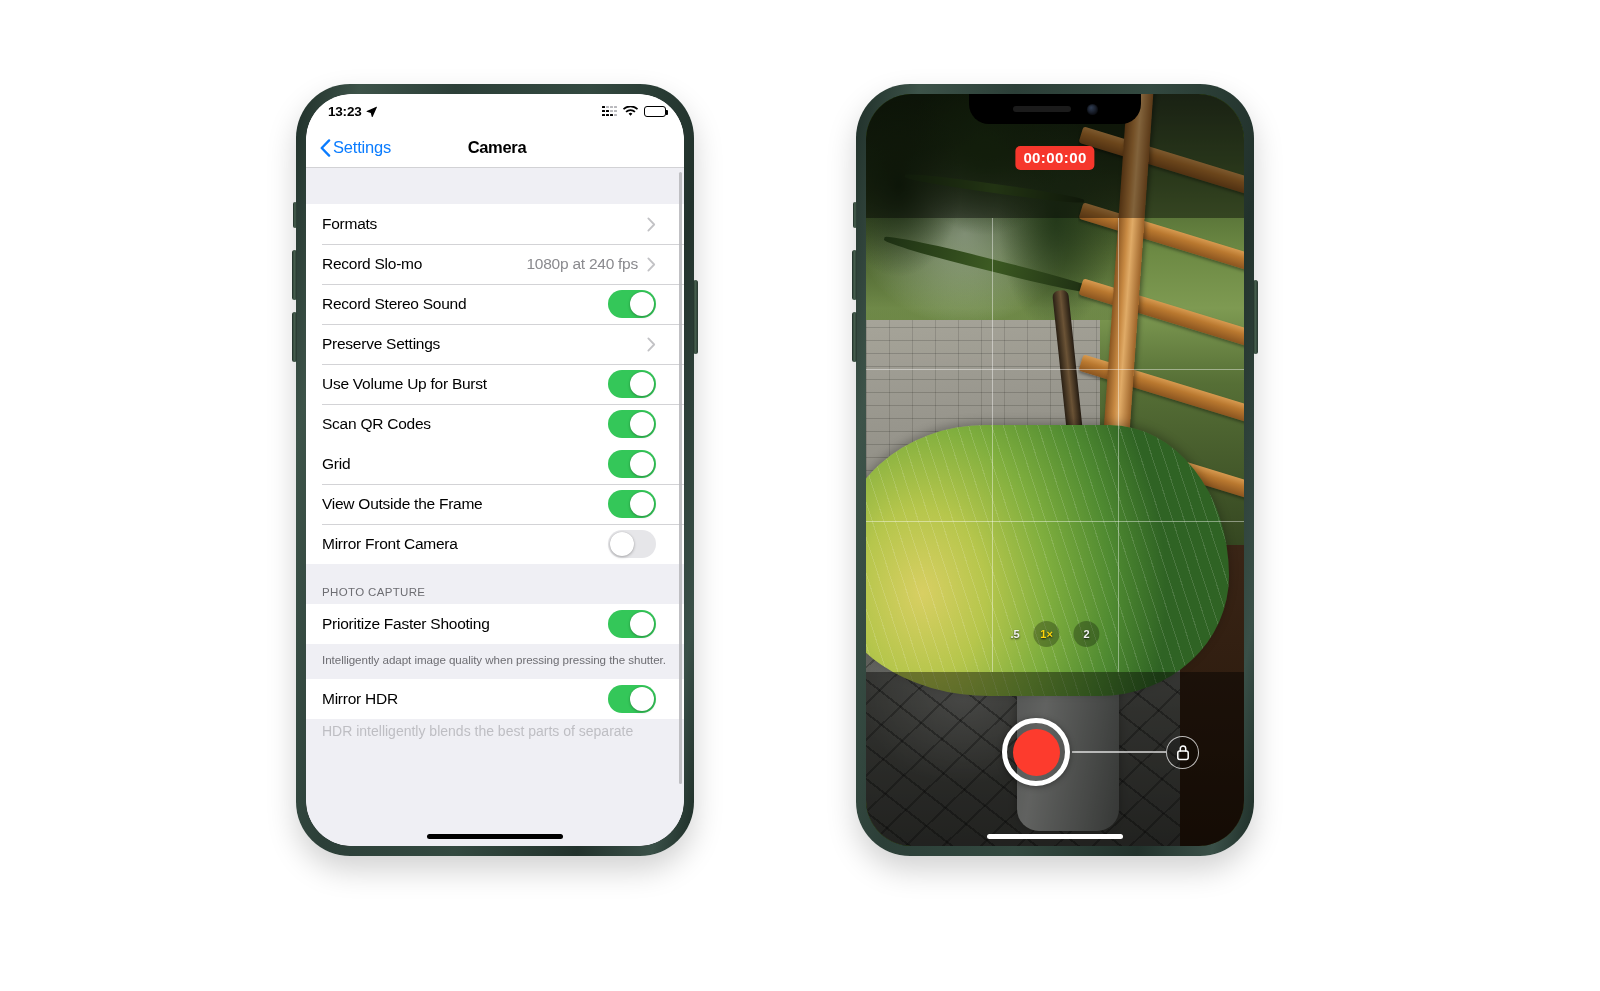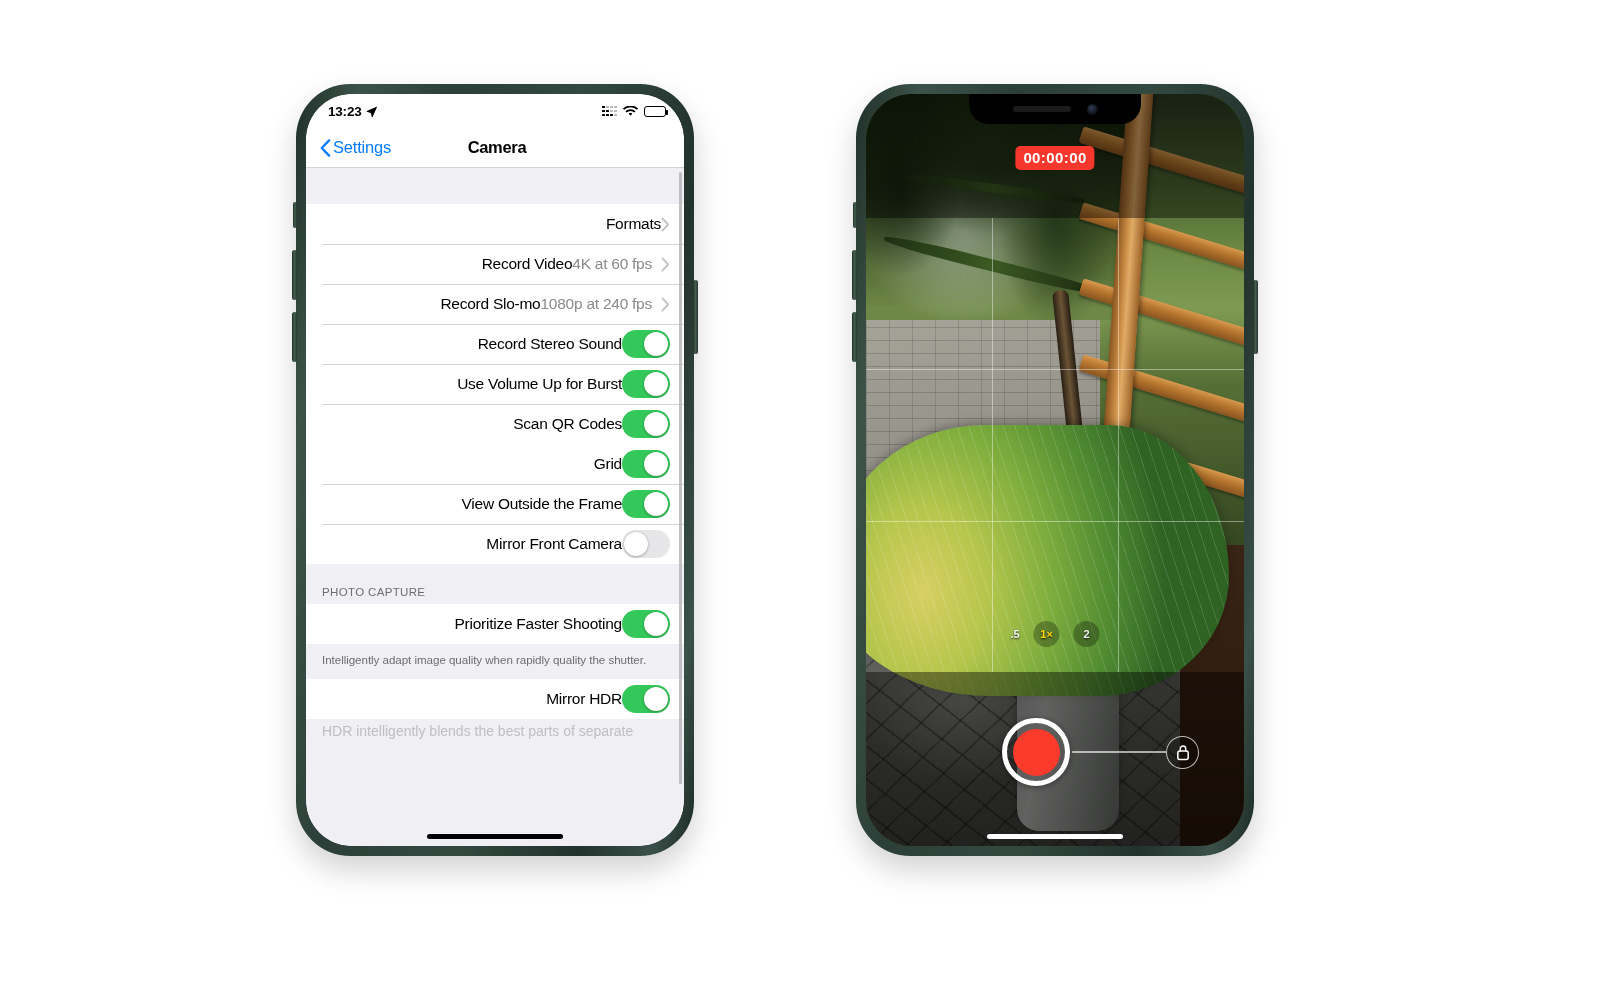--- a/index.html
+++ b/index.html
@@ -89,22 +89,22 @@
   .nav-title {
     position:absolute; left:4px; right:0; text-align:center;
     font-size:16.5px; font-weight:700; color:#000; letter-spacing:-.3px;
     pointer-events:none;
   }
 
   .list-scroll { flex:1 1 auto; overflow:hidden; position:relative; background:#efeff4; }
   .gap-top { height: 36px; background:#efeff4; }
   .group { background:#fff; }
   .row {
-    display:flex; align-items:center; justify-content:flex-end;
-    height: 40px; padding-left: 16px; padding-right: 14px;
+    display:flex; align-items:center; justify-content:space-between;
+    height: 40px; padding-left: 16px; padding-right: 28px;
     background:#fff; position:relative;
   }
   .row + .row::before {
     content:''; position:absolute; left:16px; right:0; top:0; height:.5px; background:#d3d3d6;
   }
   .row-label { font-size:15.5px; color:#000; letter-spacing:-.25px; }
   .row-right { display:flex; align-items:center; gap:9px; }
   .row-value { font-size:15.5px; color:#8a8a8e; letter-spacing:-.25px; }
   .chev { color:#c2c2c5; display:block; }
 
@@ -367,44 +367,43 @@
             <div class="group">
               <div class="row">
                 <span class="row-label">Formats</span>
                 <span class="row-right">
                   <svg class="chev" width="9" height="15" viewBox="0 0 10 16">
                       <path d="M1.5 1.3 8 8l-6.5 6.7" fill="none" stroke="#c2c2c5" stroke-width="2" stroke-linecap="round" stroke-linejoin="round"></path>
                     </svg>
                 </span>
               </div>
               <div class="row">
-                <span class="row-label">Record Video</span>
-                <span class="row-right">
-                  <span class="row-value">4K at 60 fps</span>
-                  <svg class="chev" width="9" height="15" viewBox="0 0 10 16">
-                      <path d="M1.5 1.3 8 8l-6.5 6.7" fill="none" stroke="#c2c2c5" stroke-width="2" stroke-linecap="round" stroke-linejoin="round"></path>
-                    </svg>
-                </span>
-              </div>
-              <div class="row">
                 <span class="row-label">Record Slo-mo</span>
                 <span class="row-right">
                   <span class="row-value">1080p at 240 fps</span>
                   <svg class="chev" width="9" height="15" viewBox="0 0 10 16">
                       <path d="M1.5 1.3 8 8l-6.5 6.7" fill="none" stroke="#c2c2c5" stroke-width="2" stroke-linecap="round" stroke-linejoin="round"></path>
                     </svg>
                 </span>
               </div>
               <div class="row">
                 <span class="row-label">Record Stereo Sound</span>
                 <span class="toggle on">
                     <span class="knob"></span>
                   </span>
               </div>
               <div class="row">
+                <span class="row-label">Preserve Settings</span>
+                <span class="row-right">
+                  <svg class="chev" width="9" height="15" viewBox="0 0 10 16">
+                      <path d="M1.5 1.3 8 8l-6.5 6.7" fill="none" stroke="#c2c2c5" stroke-width="2" stroke-linecap="round" stroke-linejoin="round"></path>
+                    </svg>
+                </span>
+              </div>
+              <div class="row">
                 <span class="row-label">Use Volume Up for Burst</span>
                 <span class="toggle on">
                     <span class="knob"></span>
                   </span>
               </div>
               <div class="row">
                 <span class="row-label">Scan QR Codes</span>
                 <span class="toggle on">
                     <span class="knob"></span>
                   </span>
@@ -434,21 +433,21 @@
 
             <div class="sect-header">PHOTO CAPTURE</div>
             <div class="group">
               <div class="row">
                 <span class="row-label">Prioritize Faster Shooting</span>
                 <span class="toggle on">
                     <span class="knob"></span>
                   </span>
               </div>
             </div>
-            <div class="footnote">Intelligently adapt image quality when rapidly quality the shutter.</div>
+            <div class="footnote">Intelligently adapt image quality when pressing pressing the shutter.</div>
 
             <div class="group">
               <div class="row">
                 <span class="row-label">Mirror HDR</span>
                 <span class="toggle on">
                     <span class="knob"></span>
                   </span>
               </div>
             </div>
             <div class="clip-footnote">HDR intelligently blends the best parts of separate</div>

